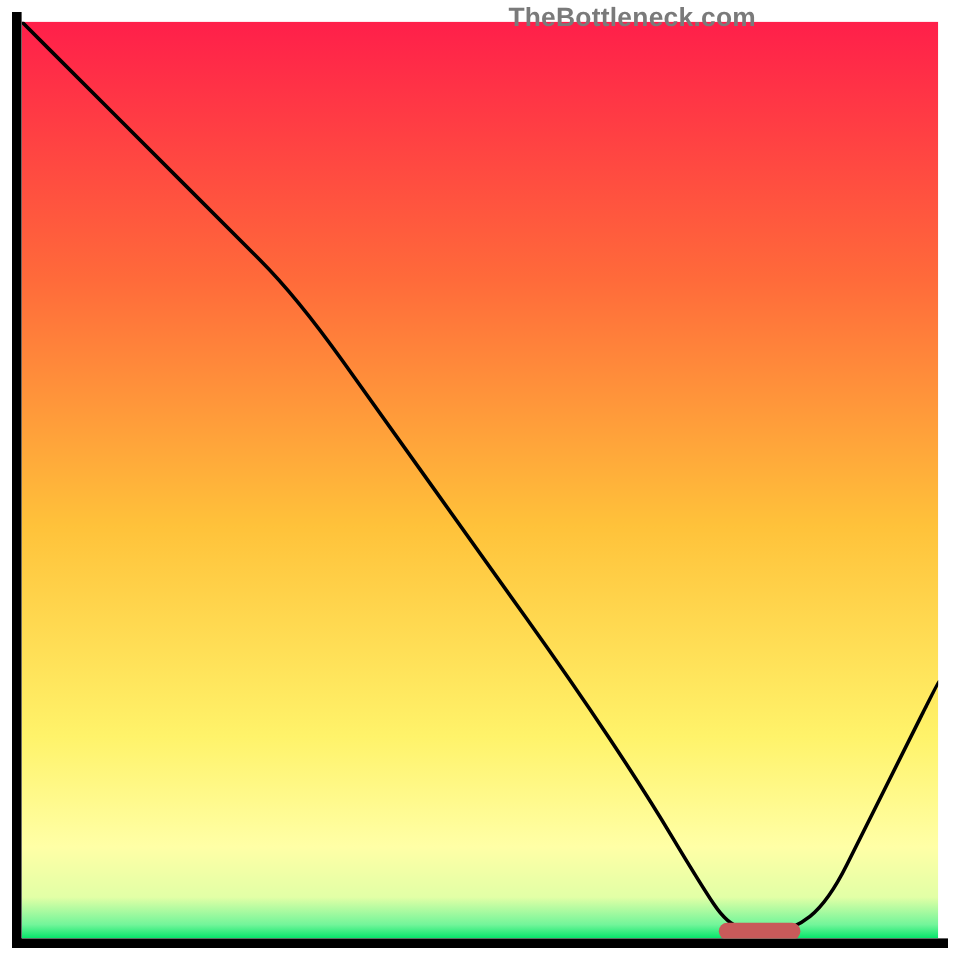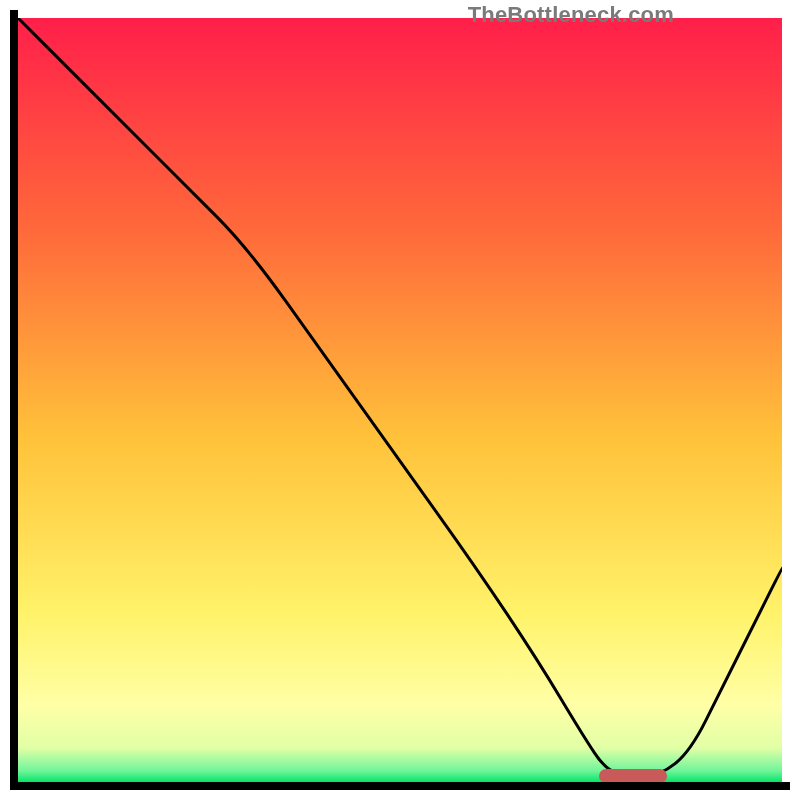--- a/index.html
+++ b/index.html
@@ -7,21 +7,20 @@
     padding: 0;
     width: 800px;
     height: 800px;
     background: #ffffff;
     font-family: Arial, Helvetica, sans-serif;
   }
   .chart-container {
     position: relative;
     width: 644px;
     height: 800px;
-    padding-left: 44px;
   }
   .plot-area {
     position: absolute;
     left: 18px;
     top: 18px;
     width: 764px;
     height: 764px;
     overflow: hidden;
   }
   .gradient-bg {

